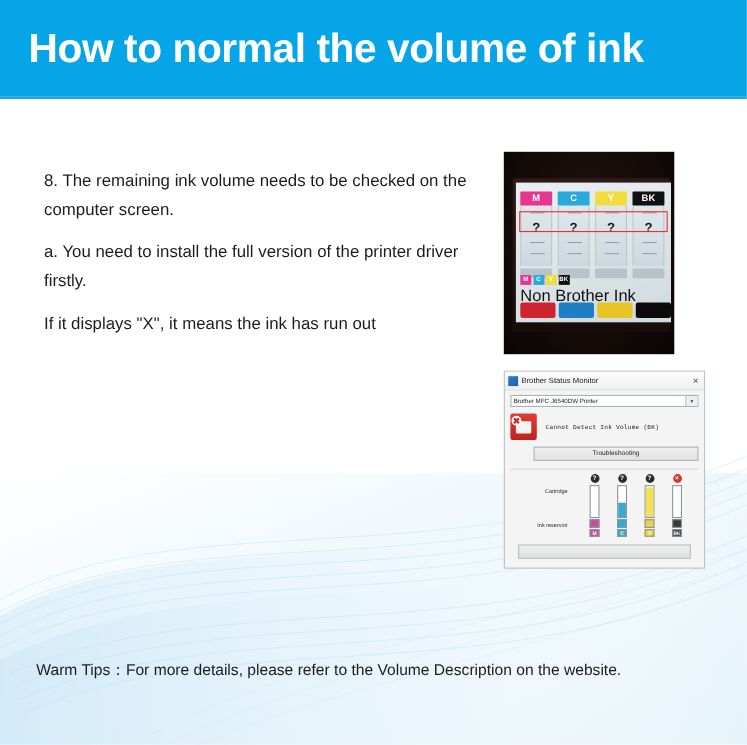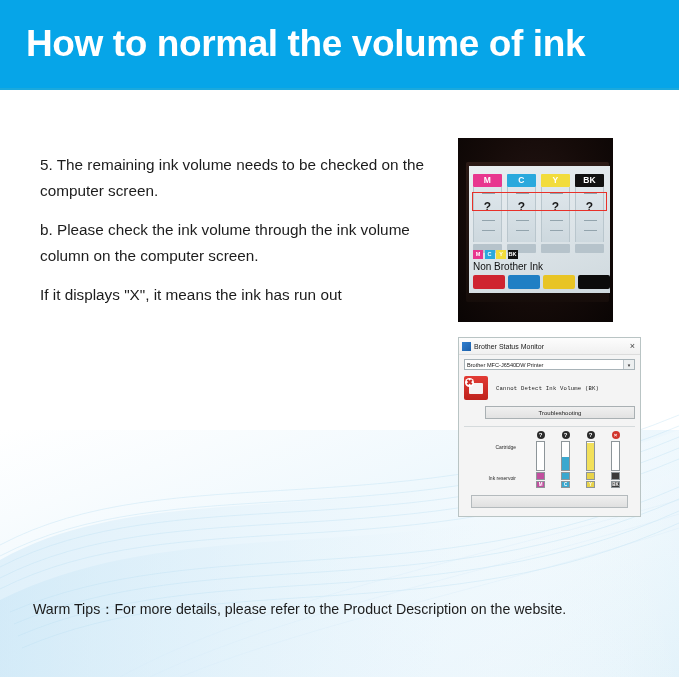--- a/index.html
+++ b/index.html
@@ -162,21 +162,21 @@
     font-size: 5.5px;
     color: #ffffff;
     text-align: center;
     line-height: 9px;
     font-weight: bold;
   }
   #non-brother-label {
     position: absolute;
     left: 4px;
     top: 95px;
-    font-size: 10px;
+    font-size: 15px;
     color: #101010;
     font-family: "Liberation Sans", sans-serif;
   }
   #bottom-btn-row {
     position: absolute;
     left: 4px;
     top: 109px;
     display: flex;
     gap: 3px;
   }
@@ -434,22 +434,22 @@
     <path d="M180,677 C320,620 510,584 679,528"></path>
   </g>
 </svg>
 
 <div id="header-bar">
   <div id="header-title">How to normal the volume of ink</div>
 </div>
 <div id="header-underline"></div>
 
 <div id="text-column">
-  <p class="para">5. The remaining ink volume needs to be checked on the computer screen.</p>
-  <p class="para para-sub">b. Please check the ink volume through the ink volume column on the computer screen.</p>
+  <p class="para">8. The remaining ink volume needs to be checked on the computer screen.</p>
+  <p class="para para-sub">a. You need to install the full version of the printer driver firstly.</p>
   <p class="para para-sub">If it displays "X", it means the ink has run out</p>
 </div>
 
 <div id="printer-photo">
   <div id="printer-bezel"></div>
   <div id="lcd-screen">
 
     <div class="ink-col" style="left:4px;">
       <div class="ink-head" style="background: rgb(232, 54, 143);">M</div>
       <div class="ink-body">
@@ -576,13 +576,13 @@
           <div class="gauge-fill" style="height: 0%; background: rgb(85, 85, 85);"></div>
         </div>
       <div class="gauge-res" style="background: rgb(58, 58, 58);"></div>
       <div class="gauge-chip" style="background: rgb(58, 58, 58);">BK</div>
     </div>
   </div>
 
   <div id="sw-statusbar"></div>
 </div>
 
-<div id="footer-note">Warm Tips：For more details, please refer to the Product Description on the website.</div>
+<div id="footer-note">Warm Tips：For more details, please refer to the Volume Description on the website.</div>
 
 </body></html>

